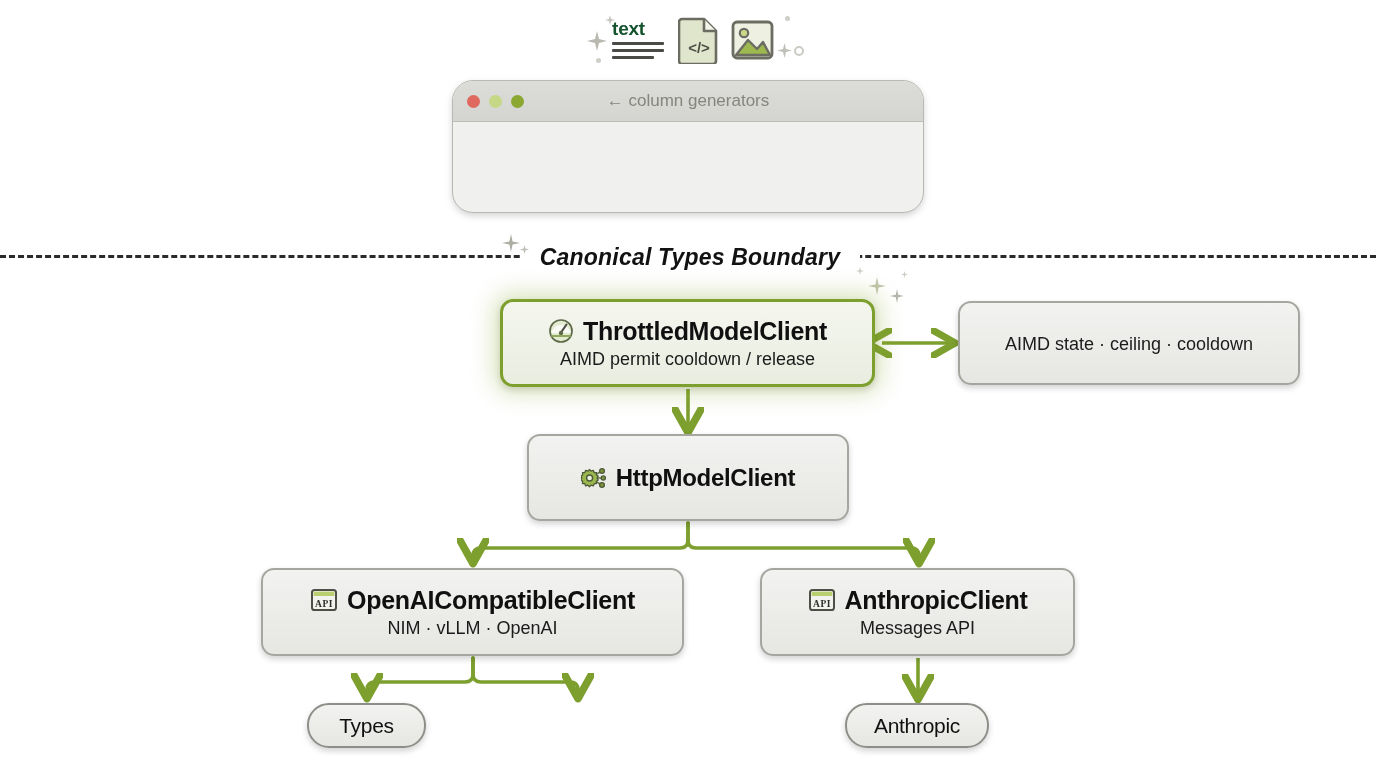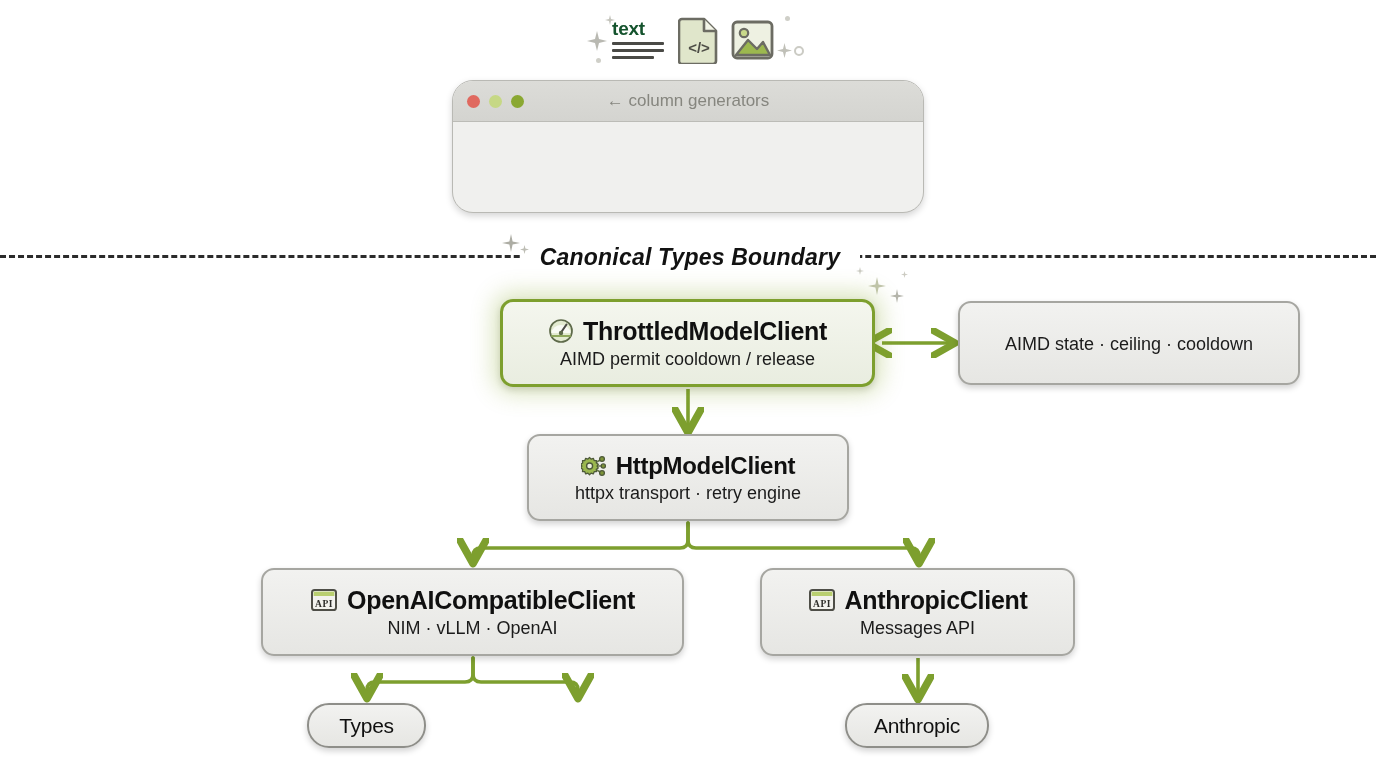--- a/index.html
+++ b/index.html
@@ -299,21 +299,20 @@
       <svg class="icon-box" width="26" height="26" viewBox="0 0 26 26">
         <path d="M9 13 L20 6.5 M9 13 L20 19.5 M9 13 L21 13" stroke="#6b7a4c" stroke-width="1.7"></path>
         <path d="M8.5 4.5 l1.6 1.6 2.2 -0.8 0.9 2.2 2.3 0.2 -0.2 2.3 2.0 1.2 -1.2 1.9 1.2 1.9 -2.0 1.2 0.2 2.3 -2.3 0.2 -0.9 2.2 -2.2 -0.8 -1.6 1.6 -1.6 -1.6 -2.2 0.8 -0.9 -2.2 -2.3 -0.2 0.2 -2.3 -2.0 -1.2 1.2 -1.9 -1.2 -1.9 2.0 -1.2 -0.2 -2.3 2.3 -0.2 0.9 -2.2 2.2 0.8 z" fill="#9bb84f" stroke="#4e5a3a" stroke-width="1.3" stroke-linejoin="round"></path>
         <circle cx="8.6" cy="13" r="3" fill="#eef2e0" stroke="#4e5a3a" stroke-width="1.4"></circle>
         <circle cx="21" cy="6" r="2.4" fill="#7d9438" stroke="#4e5a3a" stroke-width="1.3"></circle>
         <circle cx="21" cy="20" r="2.4" fill="#7d9438" stroke="#4e5a3a" stroke-width="1.3"></circle>
         <circle cx="22.3" cy="13" r="2.1" fill="#7d9438" stroke="#4e5a3a" stroke-width="1.3"></circle>
       </svg>
       <span>HttpModelClient</span>
     </div>
-    <div class="n-sub">httpx transport · retry engine</div>
   </div>
 
   <div class="abs node" id="node-openai-compat">
     <div class="n-title">
       <svg class="icon-box" width="28" height="26" viewBox="0 0 28 26">
         <rect x="2" y="3" width="24" height="20" rx="2.6" fill="#f2f2ee" stroke="#4e4e47" stroke-width="2"></rect>
         <rect x="3.6" y="4.6" width="20.8" height="4.4" fill="#b9cf70"></rect>
         <text x="14" y="19.6" font-family="'Liberation Serif',serif" font-size="9.5" font-weight="bold" fill="#2c2c28" text-anchor="middle" letter-spacing="0.5">API</text>
       </svg>
       <span>OpenAICompatibleClient</span>

